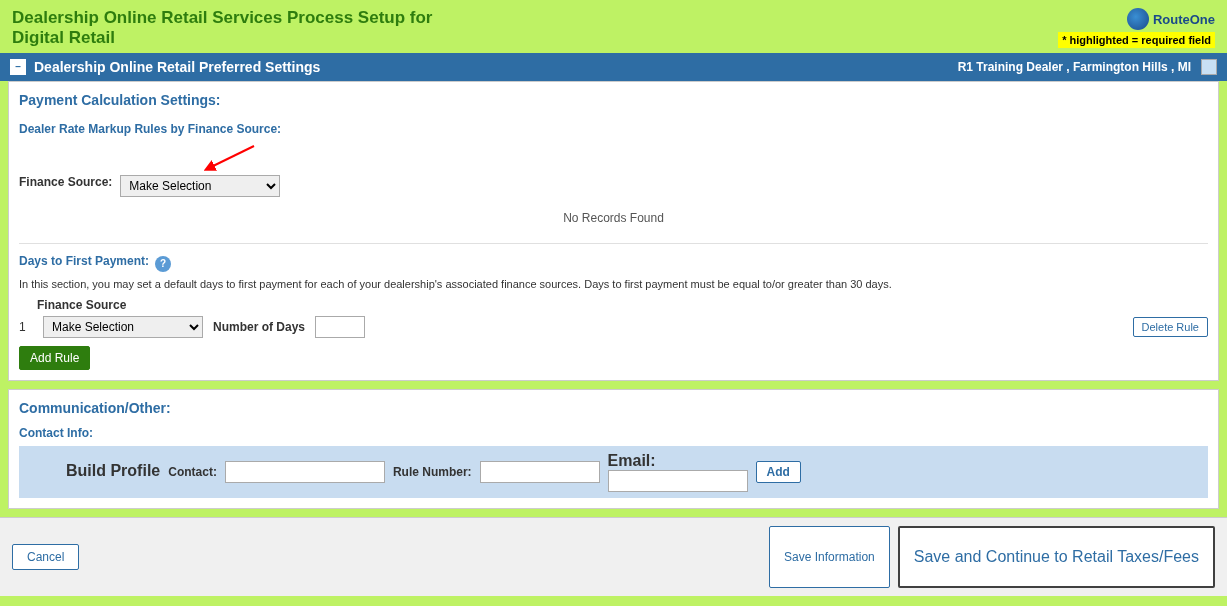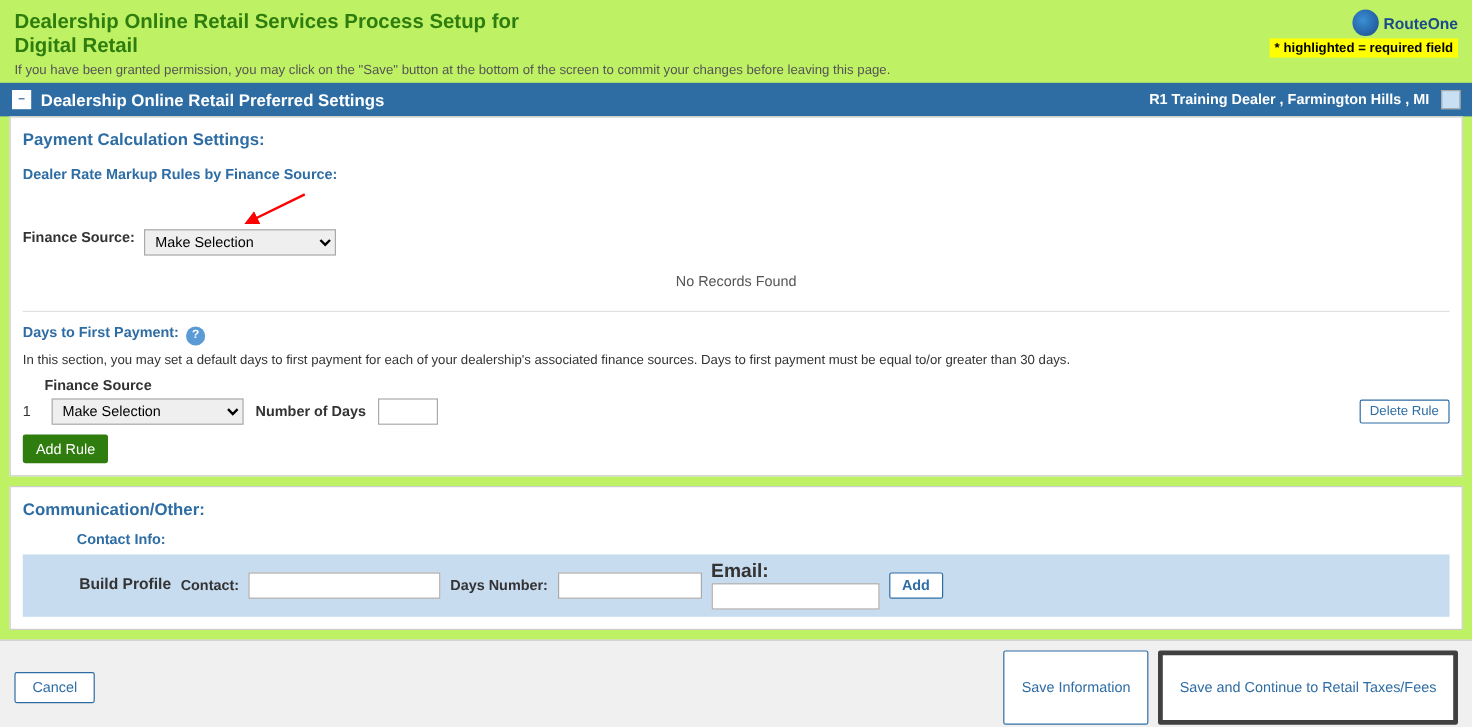--- a/index.html
+++ b/index.html
@@ -53,54 +53,53 @@
     .fs-rule-row { display: flex; align-items: center; gap: 10px; margin-bottom: 8px; }
     .fs-rule-num { font-size: 12px; width: 14px; }
     .num-of-days-label { font-size: 12px; font-weight: bold; }
     .num-input { border: 1px solid #aaa; width: 50px; height: 22px; padding: 2px 4px; }
     .delete-rule-btn { margin-left: auto; border: 1px solid #2e6da4; color: #2e6da4; background: #fff; padding: 3px 8px; cursor: pointer; font-size: 11px; border-radius: 2px; }
     .add-rule-btn { border: 1px solid #2e7d0e; color: #fff; background: #2e7d0e; padding: 4px 10px; cursor: pointer; font-size: 12px; border-radius: 2px; }
 
     
     .comm-section { border: 1px solid #ccc; margin-top: 10px; padding: 10px; background: #fff; }
     .comm-heading { color: #2e6da4; font-size: 14px; font-weight: bold; margin-bottom: 10px; }
-    .contact-info-label { color: #2e6da4; font-size: 12px; font-weight: bold; margin-bottom: 6px; margin-left: 45px; }
+    .contact-info-label { color: #2e6da4; font-size: 12px; font-weight: bold; margin-bottom: 6px; }
 
     
     .contact-row { display: flex; align-items: center; gap: 8px; background: #c8dcf0; padding: 6px 8px; }
-    .build-profile-label { font-size: 13px; font-weight: bold; text-align: right; line-height: 1.3; min-width: 36px; padding-left: 39px; }
+    .build-profile-label { font-size: 16px; font-weight: bold; text-align: right; line-height: 1.3; min-width: 36px; padding-left: 39px; }
     .contact-label { font-size: 12px; font-weight: bold; }
     .contact-input { border: 1px solid #aaa; height: 22px; padding: 2px 4px; font-size: 12px; }
     .contact-name-input { width: 160px; }
     .phone-input { width: 120px; }
     .email-input { width: 140px; }
     .email-section { display: flex; flex-direction: column; align-items: flex-start; }
     .email-label { font-size: 16px; font-weight: bold; }
     .add-btn { border: 1px solid #2e6da4; color: #2e6da4; background: #fff; padding: 3px 10px; cursor: pointer; font-size: 12px; border-radius: 2px; font-weight: bold; }
 
     
     .footer { display: flex; justify-content: space-between; align-items: center; padding: 8px 12px; background: #f0f0f0; border-top: 1px solid #ccc; margin-top: 8px; }
     .footer-left {}
     .footer-right { display: flex; gap: 8px; }
     .cancel-btn { border: 1px solid #2e6da4; color: #2e6da4; background: #fff; padding: 5px 14px; cursor: pointer; font-size: 12px; border-radius: 2px; }
     .save-btn { border: 1px solid #2e6da4; color: #2e6da4; background: #fff; padding: 5px 14px; cursor: pointer; font-size: 12px; border-radius: 2px; }
-    .save-continue-btn { border: 4px solid #404040; color: #2e6da4; background: #fff; padding: 20px 14px; cursor: pointer; font-size: 12px; border-radius: 2px; }
+    .save-continue-btn { border: 2px solid #404040; color: #2e6da4; background: #fff; padding: 20px 14px; cursor: pointer; font-size: 16px; border-radius: 2px; }
   </style>
 </head>
 <body>
 
 <div class="page-wrapper">
 
   <div class="page-header">
     <div class="page-title-block">
       <div class="page-title">
         <span>Dealership Online Retail Services Process Setup for</span><br>
         <span>Digital Retail</span>
       </div>
-      <div class="page-subtitle">If you have been granted permission, you may click on the "Save" button at the bottom of the screen to commit your changes before leaving this page.</div>
     </div>
     <div class="routeone-block">
       <div class="routeone-logo">
         <span class="routeone-logo-circle"></span>
         <span class="routeone-text">RouteOne</span>
       </div>
       <div class="required-note">* highlighted = required field</div>
     </div>
   </div>
 
@@ -171,21 +170,21 @@
   </div>
 
   <div class="comm-section" style="margin: 0 8px;">
     <div class="comm-heading">Communication/Other:</div>
     <div class="contact-info-label">Contact Info:</div>
 
     <div class="contact-row">
       <div class="build-profile-label">Build Profile</div>
       <span class="contact-label">Contact:</span>
       <input class="contact-input contact-name-input" type="text" style="">
-      <span class="contact-label">Days Number:</span>
+      <span class="contact-label">Rule Number:</span>
       <input class="contact-input phone-input" type="text" style="">
       <div class="email-section">
         <span class="email-label">Email:</span>
         <input class="contact-input email-input" type="text" style="">
       </div>
       <button class="add-btn">Add</button>
     </div>
   </div>
 
   <div class="footer">

